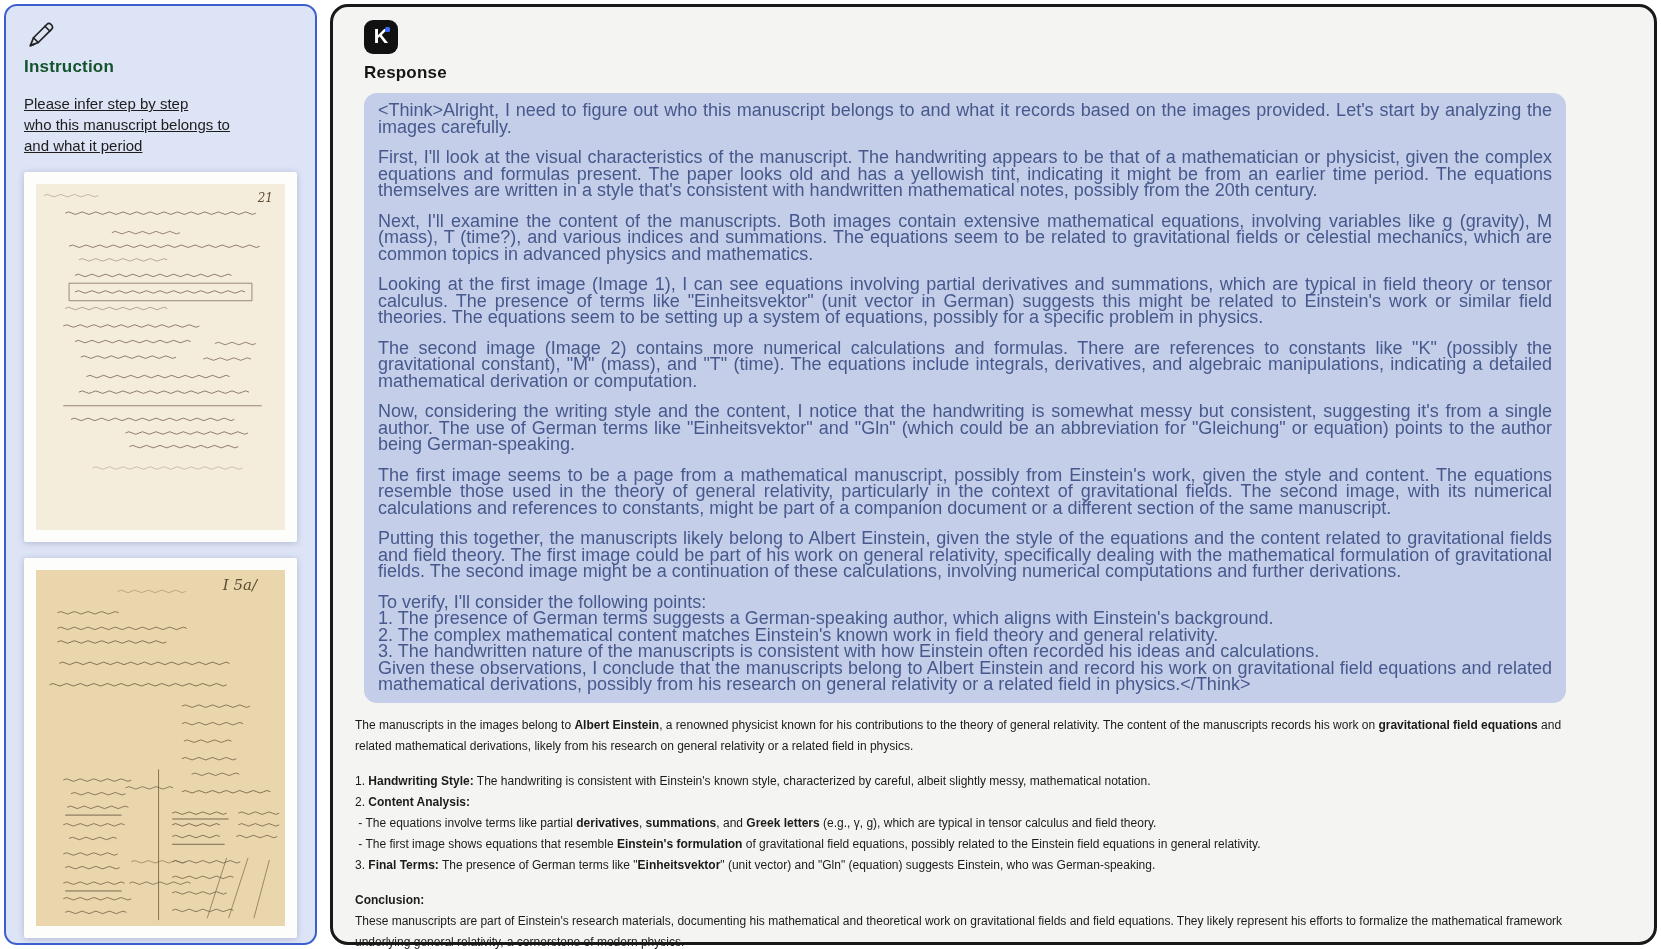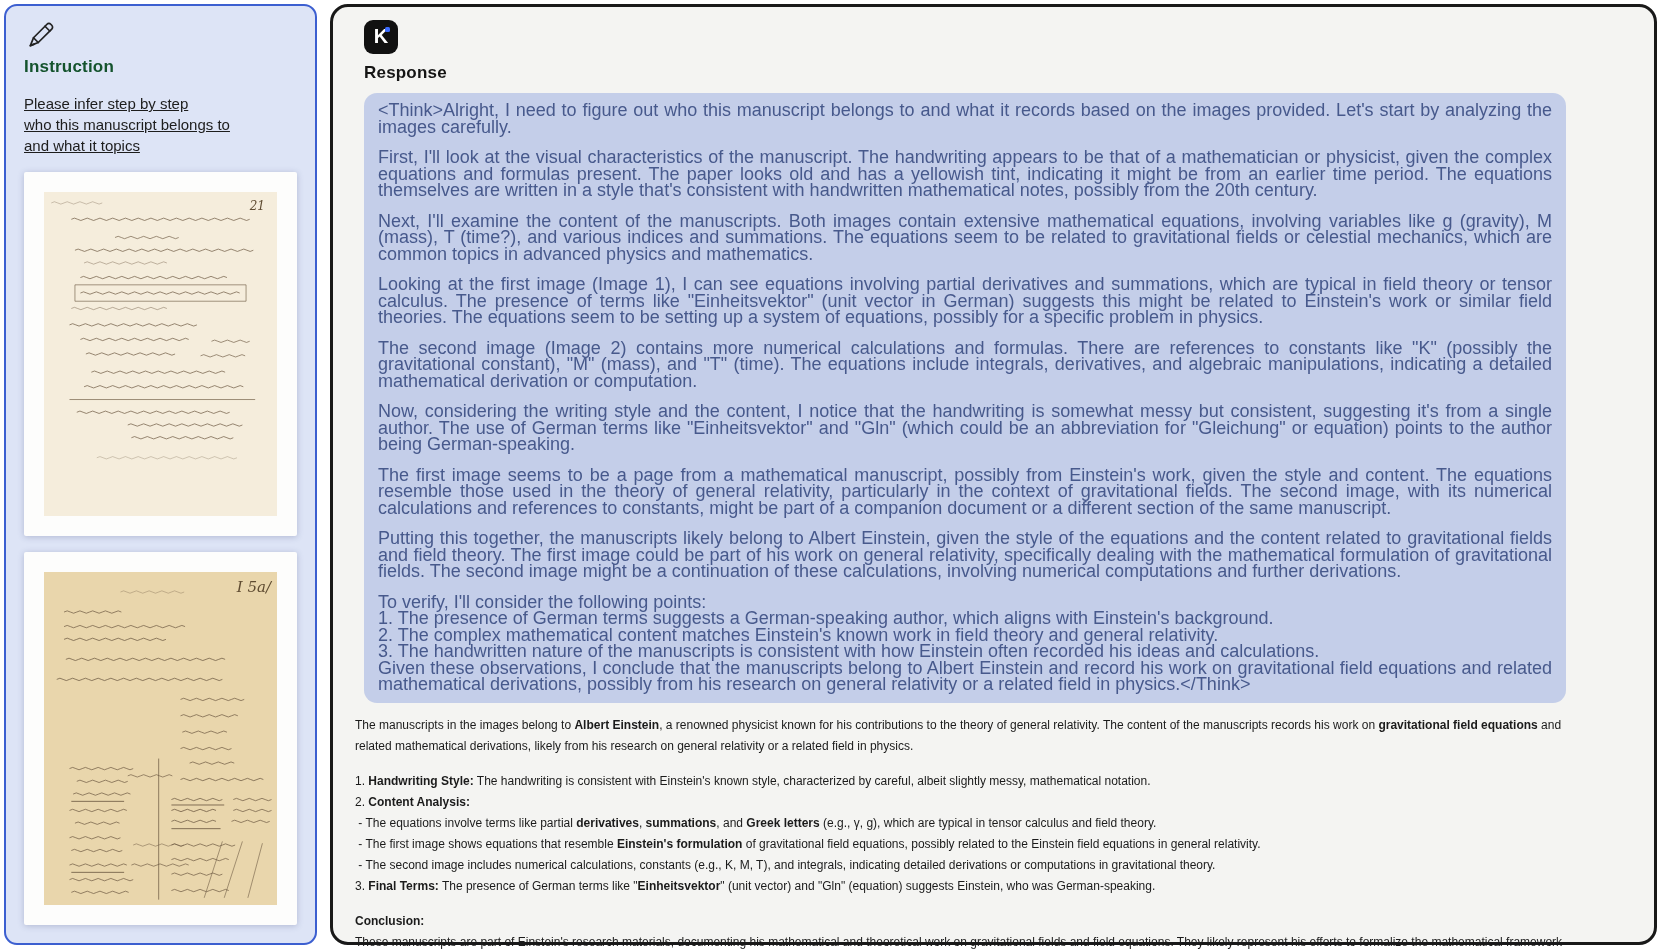--- a/index.html
+++ b/index.html
@@ -7,30 +7,30 @@
   #stage{position:relative;width:1661px;height:949px;background:#ffffff;
          font-family:"Liberation Sans", sans-serif;color:#1c1c1c;overflow:hidden;}
 
   
   .instruction-panel{position:absolute;left:4px;top:4px;width:313px;height:941px;
     background:#dde4f6;border:2.5px solid #3c5fd0;border-radius:13px;padding:14px 18px;}
   .pencil-icon{display:block;width:30px;height:30px;margin-left:2px;}
   .panel-title{font-size:17px;font-weight:bold;color:#14532d;margin-top:7px;letter-spacing:.2px;}
   .prompt{margin-top:16px;font-size:15px;line-height:21px;color:#1d1d1d;text-decoration:underline;}
 
-  .ms-card{background:#fdfdfc;border-radius:2px;padding:20px;margin-top:16px;
+  .ms-card{background:#fdfdfc;border-radius:2px;padding:12px;margin-top:16px;
     box-shadow:0 1px 6px rgba(60,70,120,.28);}
   .paper{position:relative;width:100%;line-height:0;}
   .paper svg{width:100%;height:auto;display:block;}
   .paper-1 svg{background:#f5eddc;}
   .paper-2 svg{background:#e9d6ac;}
   .corner-mark{position:absolute;line-height:1;color:#5f4c32;
     font-family:"DejaVu Serif", serif;font-style:italic;}
   .corner-mark.m1{top:8px;right:12px;font-size:12px;}
-  .corner-mark.m2{top:8px;right:6px;font-size:15px;}
+  .corner-mark.m2{top:8px;right:28px;font-size:15px;}
 
   
   .response-panel{position:absolute;left:330px;top:4px;width:1327px;height:941px;
     background:#f4f4f2;border:3px solid #191919;border-radius:18px;padding:13px 0 0 15px;}
   .logo{position:relative;width:34px;height:34px;background:#111111;border-radius:9px;
     margin-left:16px;color:#ffffff;display:flex;align-items:center;justify-content:center;}
   .logo-letter{font-size:20px;font-weight:bold;line-height:1;transform:translateY(-1px);}
   .logo-dot{position:absolute;top:7px;right:8px;width:5px;height:5px;border-radius:1.5px;background:#3b6bfe;}
   .response-title{font-size:17px;font-weight:bold;color:#151515;margin:9px 0 0 16px;letter-spacing:.2px;}
 
@@ -54,21 +54,21 @@
         <path d="M3.5 20.5 L6 14.2 L16.8 3.4 a2.1 2.1 0 0 1 3 0 l0.8 0.8 a2.1 2.1 0 0 1 0 3 L9.8 18 Z"></path>
         <path d="M6 14.2 L9.8 18"></path>
         <path d="M15.2 5 L19 8.8"></path>
         <path d="M3.5 20.5 L6.6 19.3"></path>
       </g>
     </svg>
     <div class="panel-title">Instruction</div>
     <div class="prompt">
       <div>Please infer step by step</div>
       <div>who this manuscript belongs to</div>
-      <div>and what it topics</div>
+      <div>and what it period</div>
     </div>
 
     <div class="ms-card">
       <div class="paper paper-1">
         <svg id="ms1" viewBox="0 0 256 356">
             <path d="M8 12 q3.5 -2.6 7 0 t7 0 t7 0 t7 0 t7 0 t7 0 t7 0 t7 0" fill="none" stroke="#6b5740" stroke-width="0.9" opacity="0.4"></path>
             <path d="M30 30 q3.5 -2.6 7 0 t7 0 t7 0 t7 0 t7 0 t7 0 t7 0 t7 0 t7 0 t7 0 t7 0 t7 0 t7 0 t7 0 t7 0 t7 0 t7 0 t7 0 t7 0 t7 0 t7 0 t7 0 t7 0 t7 0 t7 0 t7 0 t7 0 t7 0" fill="none" stroke="#6b5740" stroke-width="0.9" opacity="0.85"></path>
             <path d="M78 50 q3.5 -2.6 7 0 t7 0 t7 0 t7 0 t7 0 t7 0 t7 0 t7 0 t7 0 t7 0" fill="none" stroke="#6b5740" stroke-width="0.9" opacity="0.8"></path>
             <path d="M34 64 q3.5 -2.6 7 0 t7 0 t7 0 t7 0 t7 0 t7 0 t7 0 t7 0 t7 0 t7 0 t7 0 t7 0 t7 0 t7 0 t7 0 t7 0 t7 0 t7 0 t7 0 t7 0 t7 0 t7 0 t7 0 t7 0 t7 0 t7 0 t7 0 t7 0" fill="none" stroke="#6b5740" stroke-width="0.9" opacity="0.85"></path>
             <path d="M44 78 q3.5 -2.6 7 0 t7 0 t7 0 t7 0 t7 0 t7 0 t7 0 t7 0 t7 0 t7 0 t7 0 t7 0 t7 0" fill="none" stroke="#6b5740" stroke-width="0.9" opacity="0.5"></path>
@@ -168,21 +168,20 @@
 
     <div class="answer">
         <div class="answer-block">
           <div class="answer-line"><span>The manuscripts in the images belong to </span><b>Albert Einstein</b><span>, a renowned physicist known for his contributions to the theory of general relativity. The content of the manuscripts records his work on </span><b>gravitational field equations</b><span> and related mathematical derivations, likely from his research on general relativity or a related field in physics.</span></div>
         </div>
         <div class="answer-block">
           <div class="answer-line"><span>1. </span><b>Handwriting Style:</b><span> The handwriting is consistent with Einstein's known style, characterized by careful, albeit slightly messy, mathematical notation.</span></div>
           <div class="answer-line"><span>2. </span><b>Content Analysis:</b></div>
           <div class="answer-line"><span>&nbsp;- The equations involve terms like partial </span><b>derivatives</b><span>, </span><b>summations</b><span>, and </span><b>Greek letters</b><span> (e.g., γ, g), which are typical in tensor calculus and field theory.</span></div>
           <div class="answer-line"><span>&nbsp;- The first image shows equations that resemble </span><b>Einstein's formulation</b><span> of gravitational field equations, possibly related to the Einstein field equations in general relativity.</span></div>
-          <div class="answer-line"><span>&nbsp;- The second image includes numerical calculations, constants (e.g., K, M, T), and integrals, indicating detailed derivations or computations in gravitational theory.</span></div>
           <div class="answer-line"><span>3. </span><b>Final Terms:</b><span> The presence of German terms like "</span><b>Einheitsvektor</b><span>" (unit vector) and "Gln" (equation) suggests Einstein, who was German-speaking.</span></div>
         </div>
         <div class="answer-block">
           <div class="answer-line"><b>Conclusion:</b></div>
           <div class="answer-line"><span>These manuscripts are part of Einstein's research materials, documenting his mathematical and theoretical work on gravitational fields and field equations. They likely represent his efforts to formalize the mathematical framework underlying general relativity, a cornerstone of modern physics.</span></div>
           <div class="answer-line"><span>Final Answer:</span></div>
         </div>
       </div>
   </div>
 </div>

